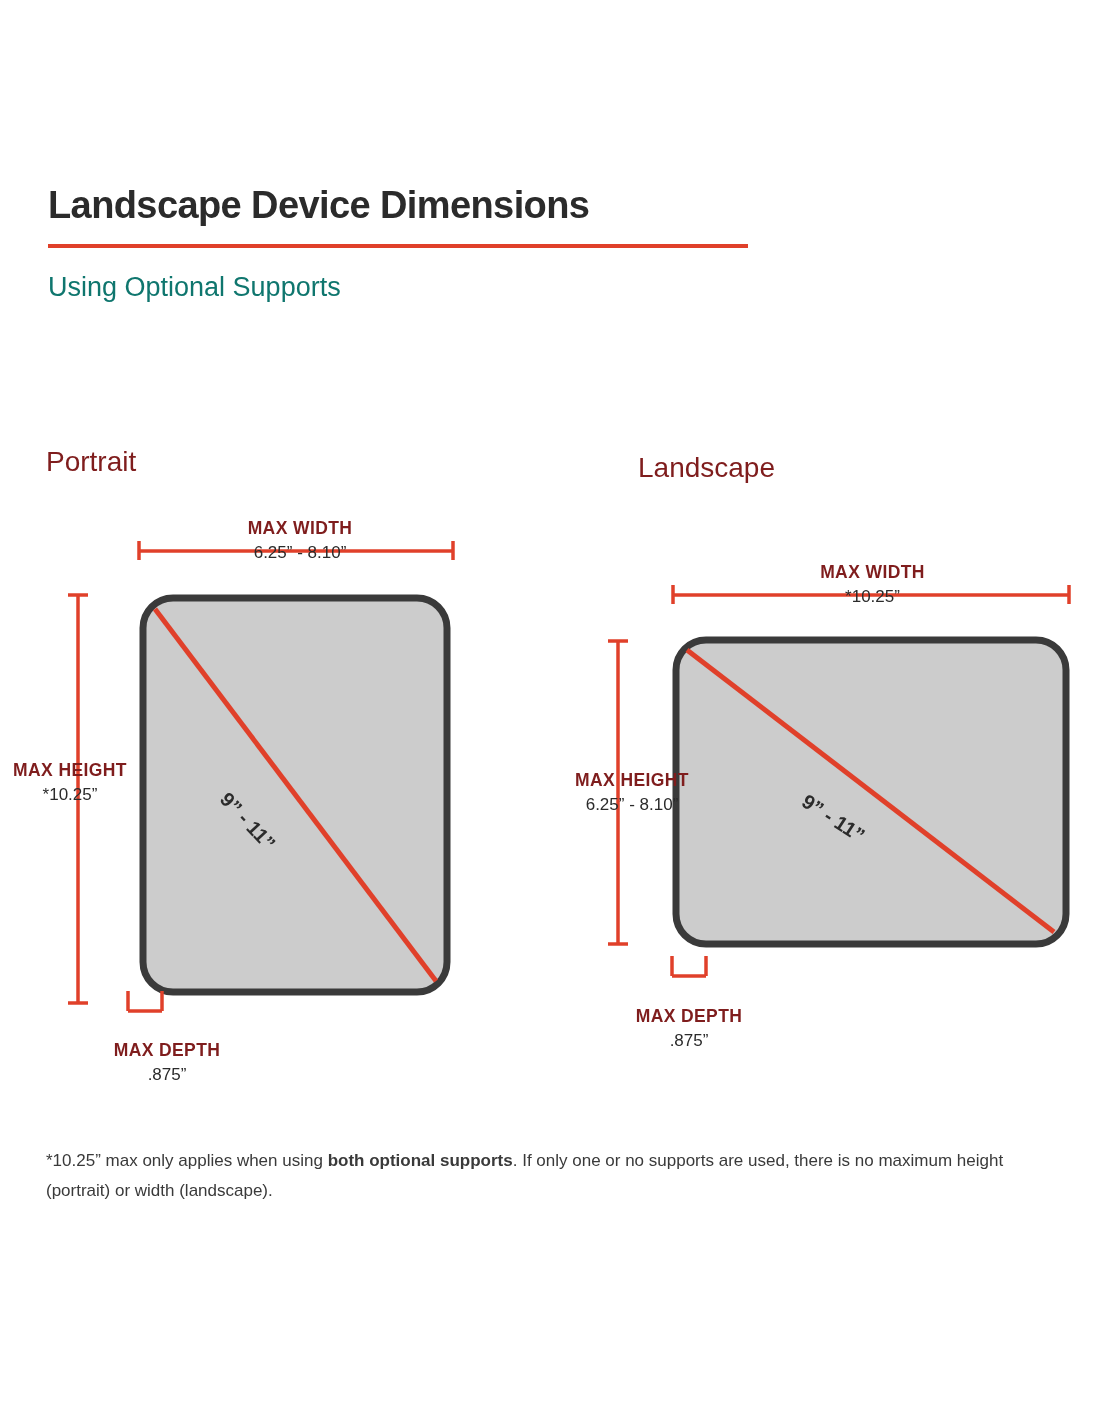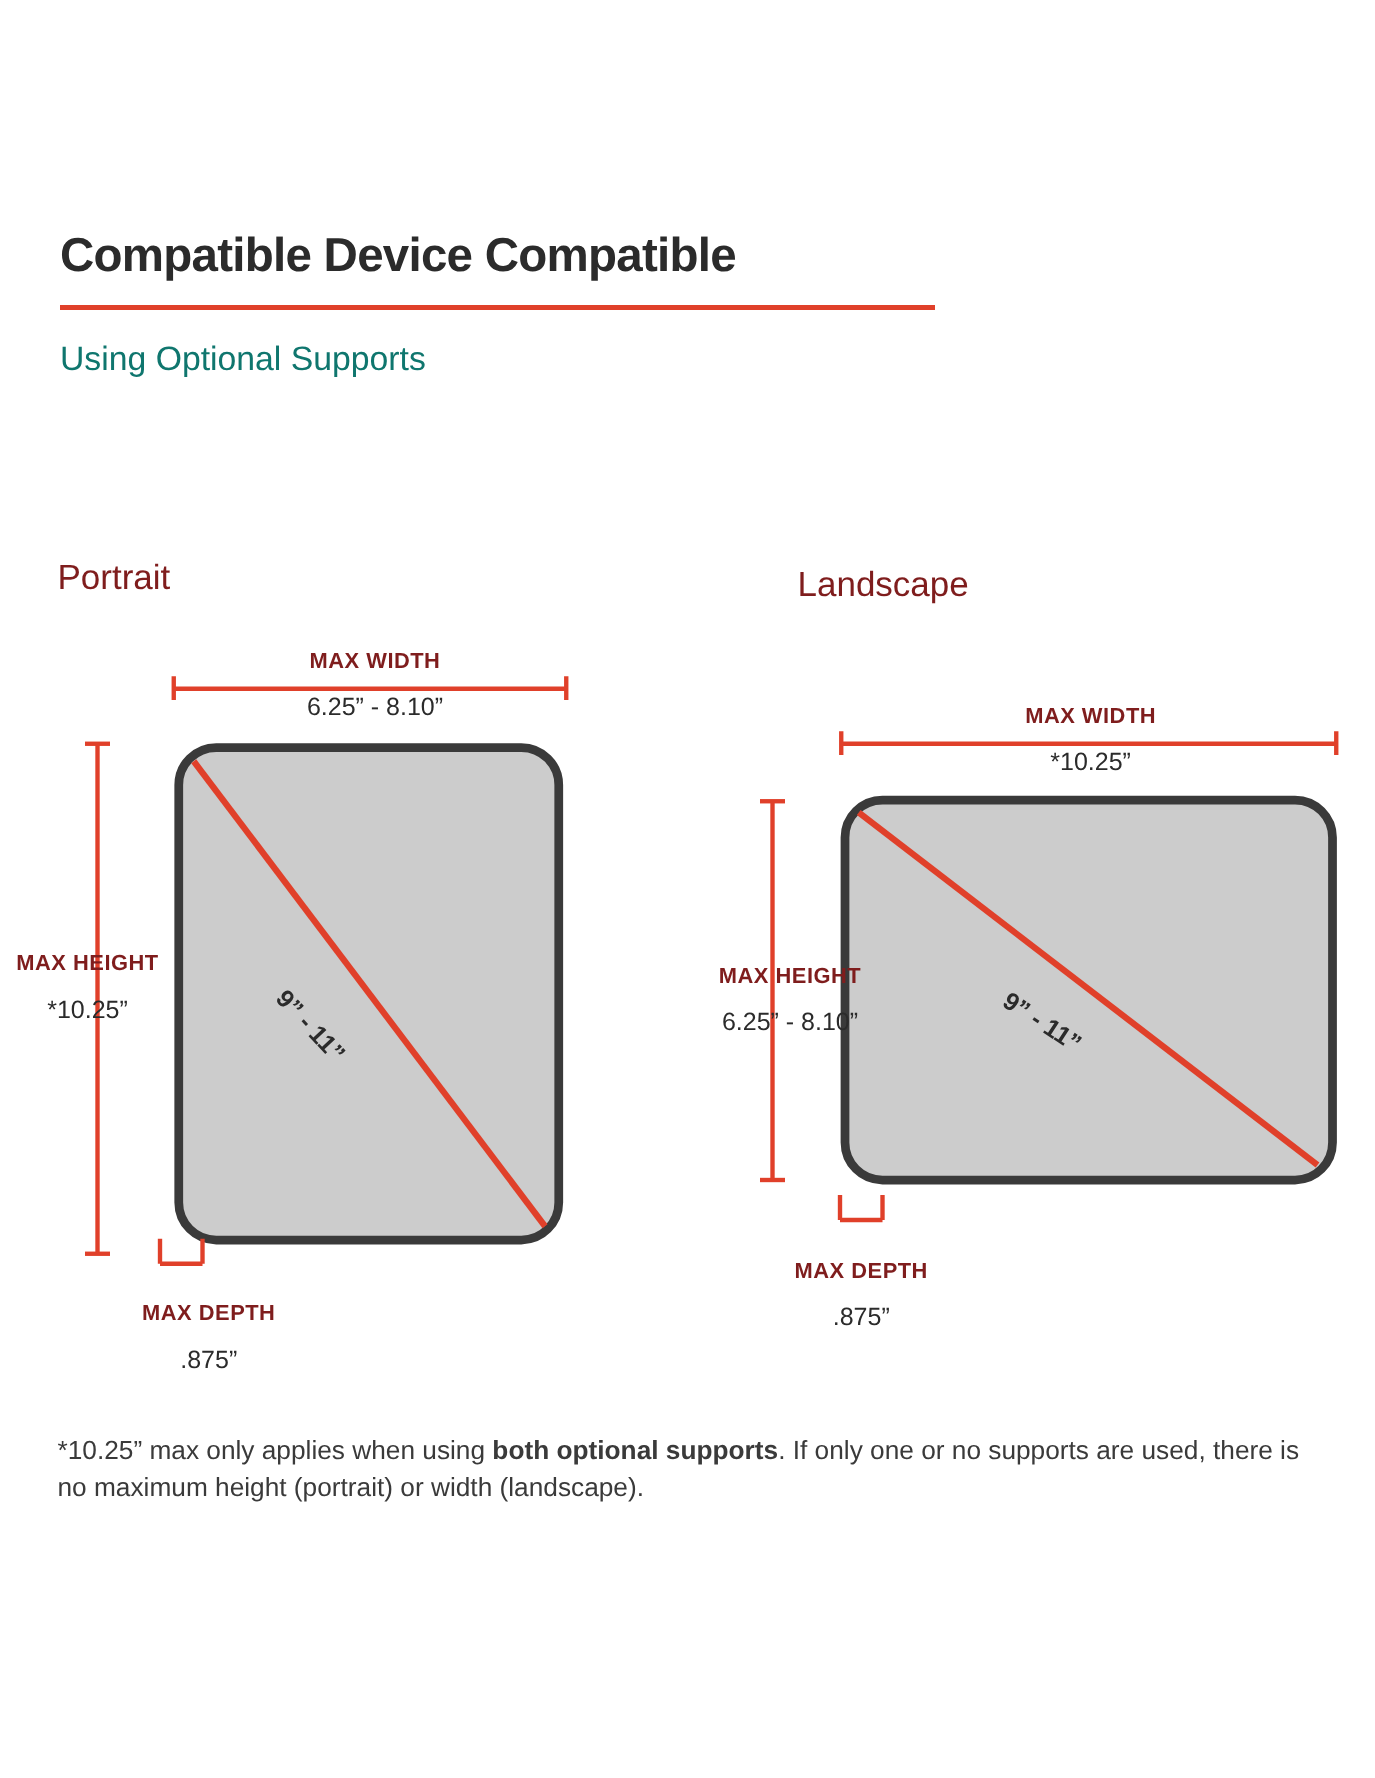--- a/index.html
+++ b/index.html
@@ -77,24 +77,24 @@
     line-height: 1.22;
   }
   .dim .dim-title {
     font-size: 17.5px;
     font-weight: bold;
     letter-spacing: 0.4px;
     color: #7f1d1d;
     white-space: nowrap;
   }
   .dim .dim-value {
-    font-size: 20px;
+    font-size: 17px;
     color: #2b2b2b;
     white-space: nowrap;
-    margin-top: 15px;
+    margin-top: 4px;
   }
 
   
   #p-maxwidth { left: 145px; top: 518px; width: 310px; }
   #p-maxheight { left: 0px; top: 760px; width: 140px; }
   #p-maxdepth { left: 62px; top: 1040px; width: 210px; }
   
   #l-maxwidth { left: 680px; top: 562px; width: 385px; }
   #l-maxheight { left: 538px; top: 770px; width: 188px; }
   #l-maxdepth { left: 584px; top: 1006px; width: 210px; }
@@ -119,33 +119,33 @@
     transform: rotate(33deg);
     transform-origin: left top;
   }
 
   
   .footnote {
     position: absolute;
     left: 46px;
     top: 1146px;
     width: 1010px;
-    font-size: 21px;
+    font-size: 17px;
     line-height: 30px;
     color: #3a3a3a;
   }
   .footnote b { font-weight: bold; }
 </style>
 </head>
 <body>
 
 <div class="page">
 
   <div class="header">
-    <h1 class="title">Compatible Device Compatible</h1>
+    <h1 class="title">Landscape Device Dimensions</h1>
     <div class="title-rule"></div>
     <div class="subtitle">Using Optional Supports</div>
   </div>
 
   <div class="panel-label" id="portrait-label">Portrait</div>
   <div class="panel-label" id="landscape-label">Landscape</div>
 
   <svg class="svgwrap" viewBox="0 0 1100 1422">
 
     <g>

